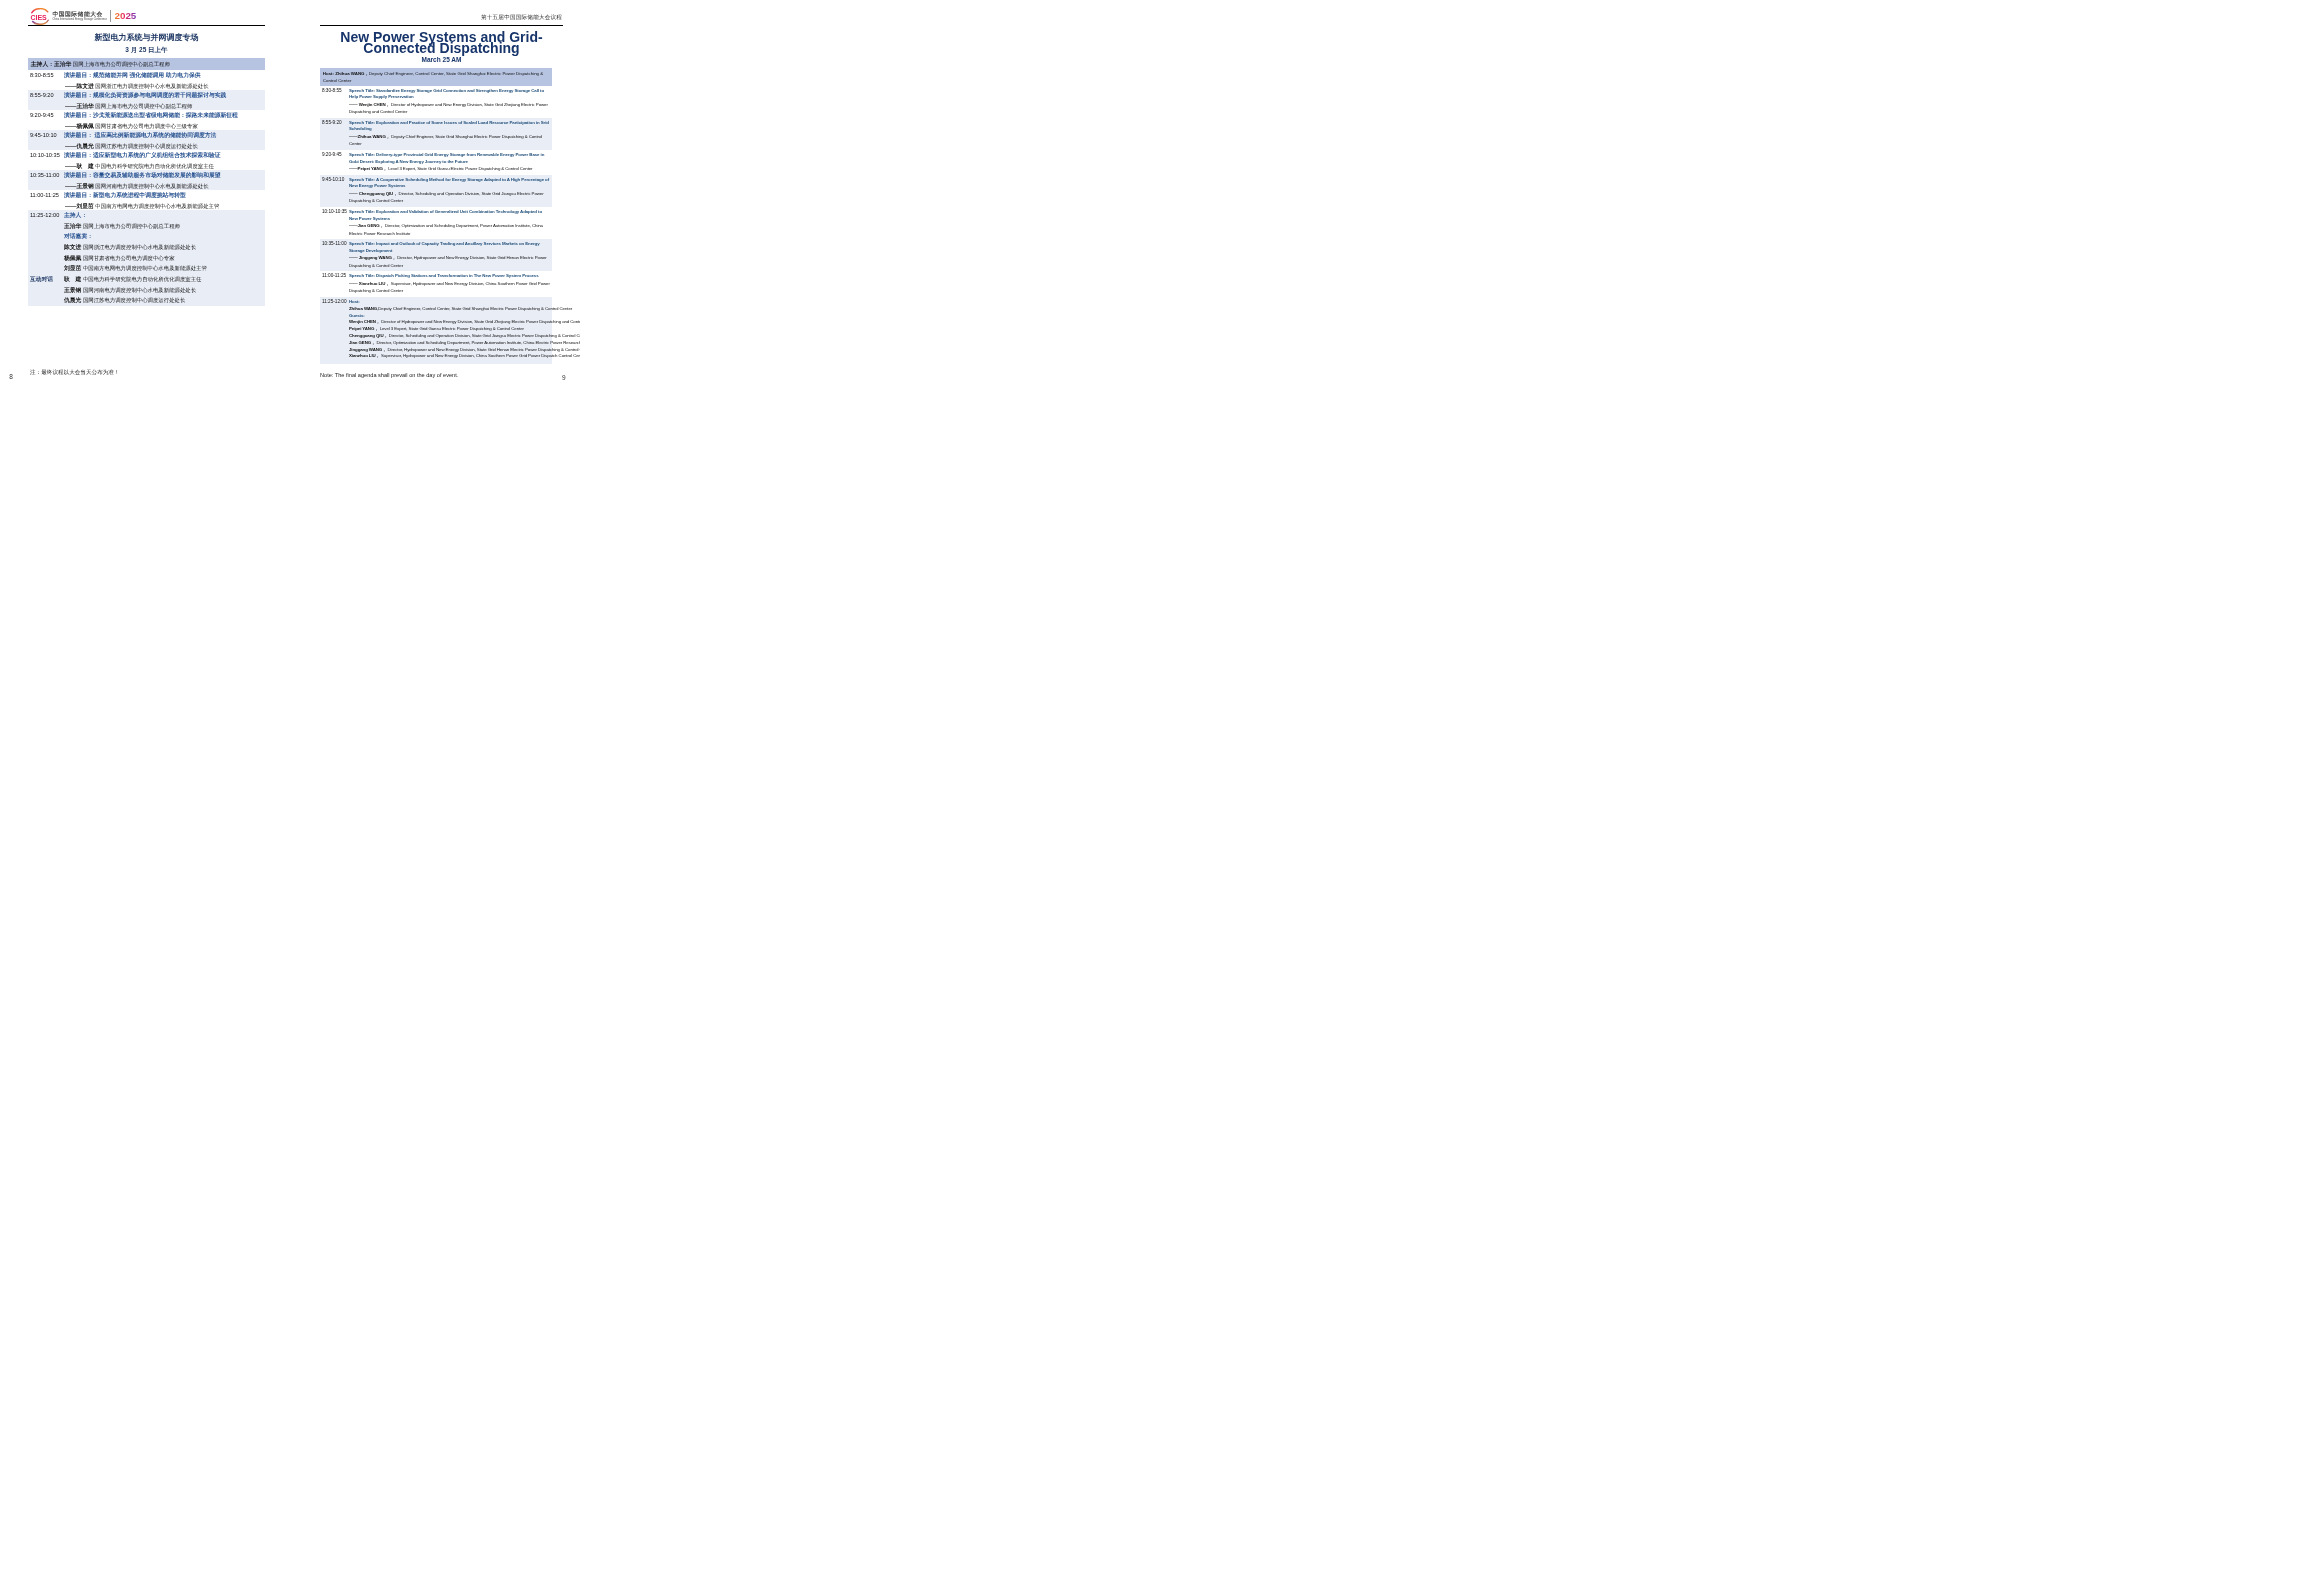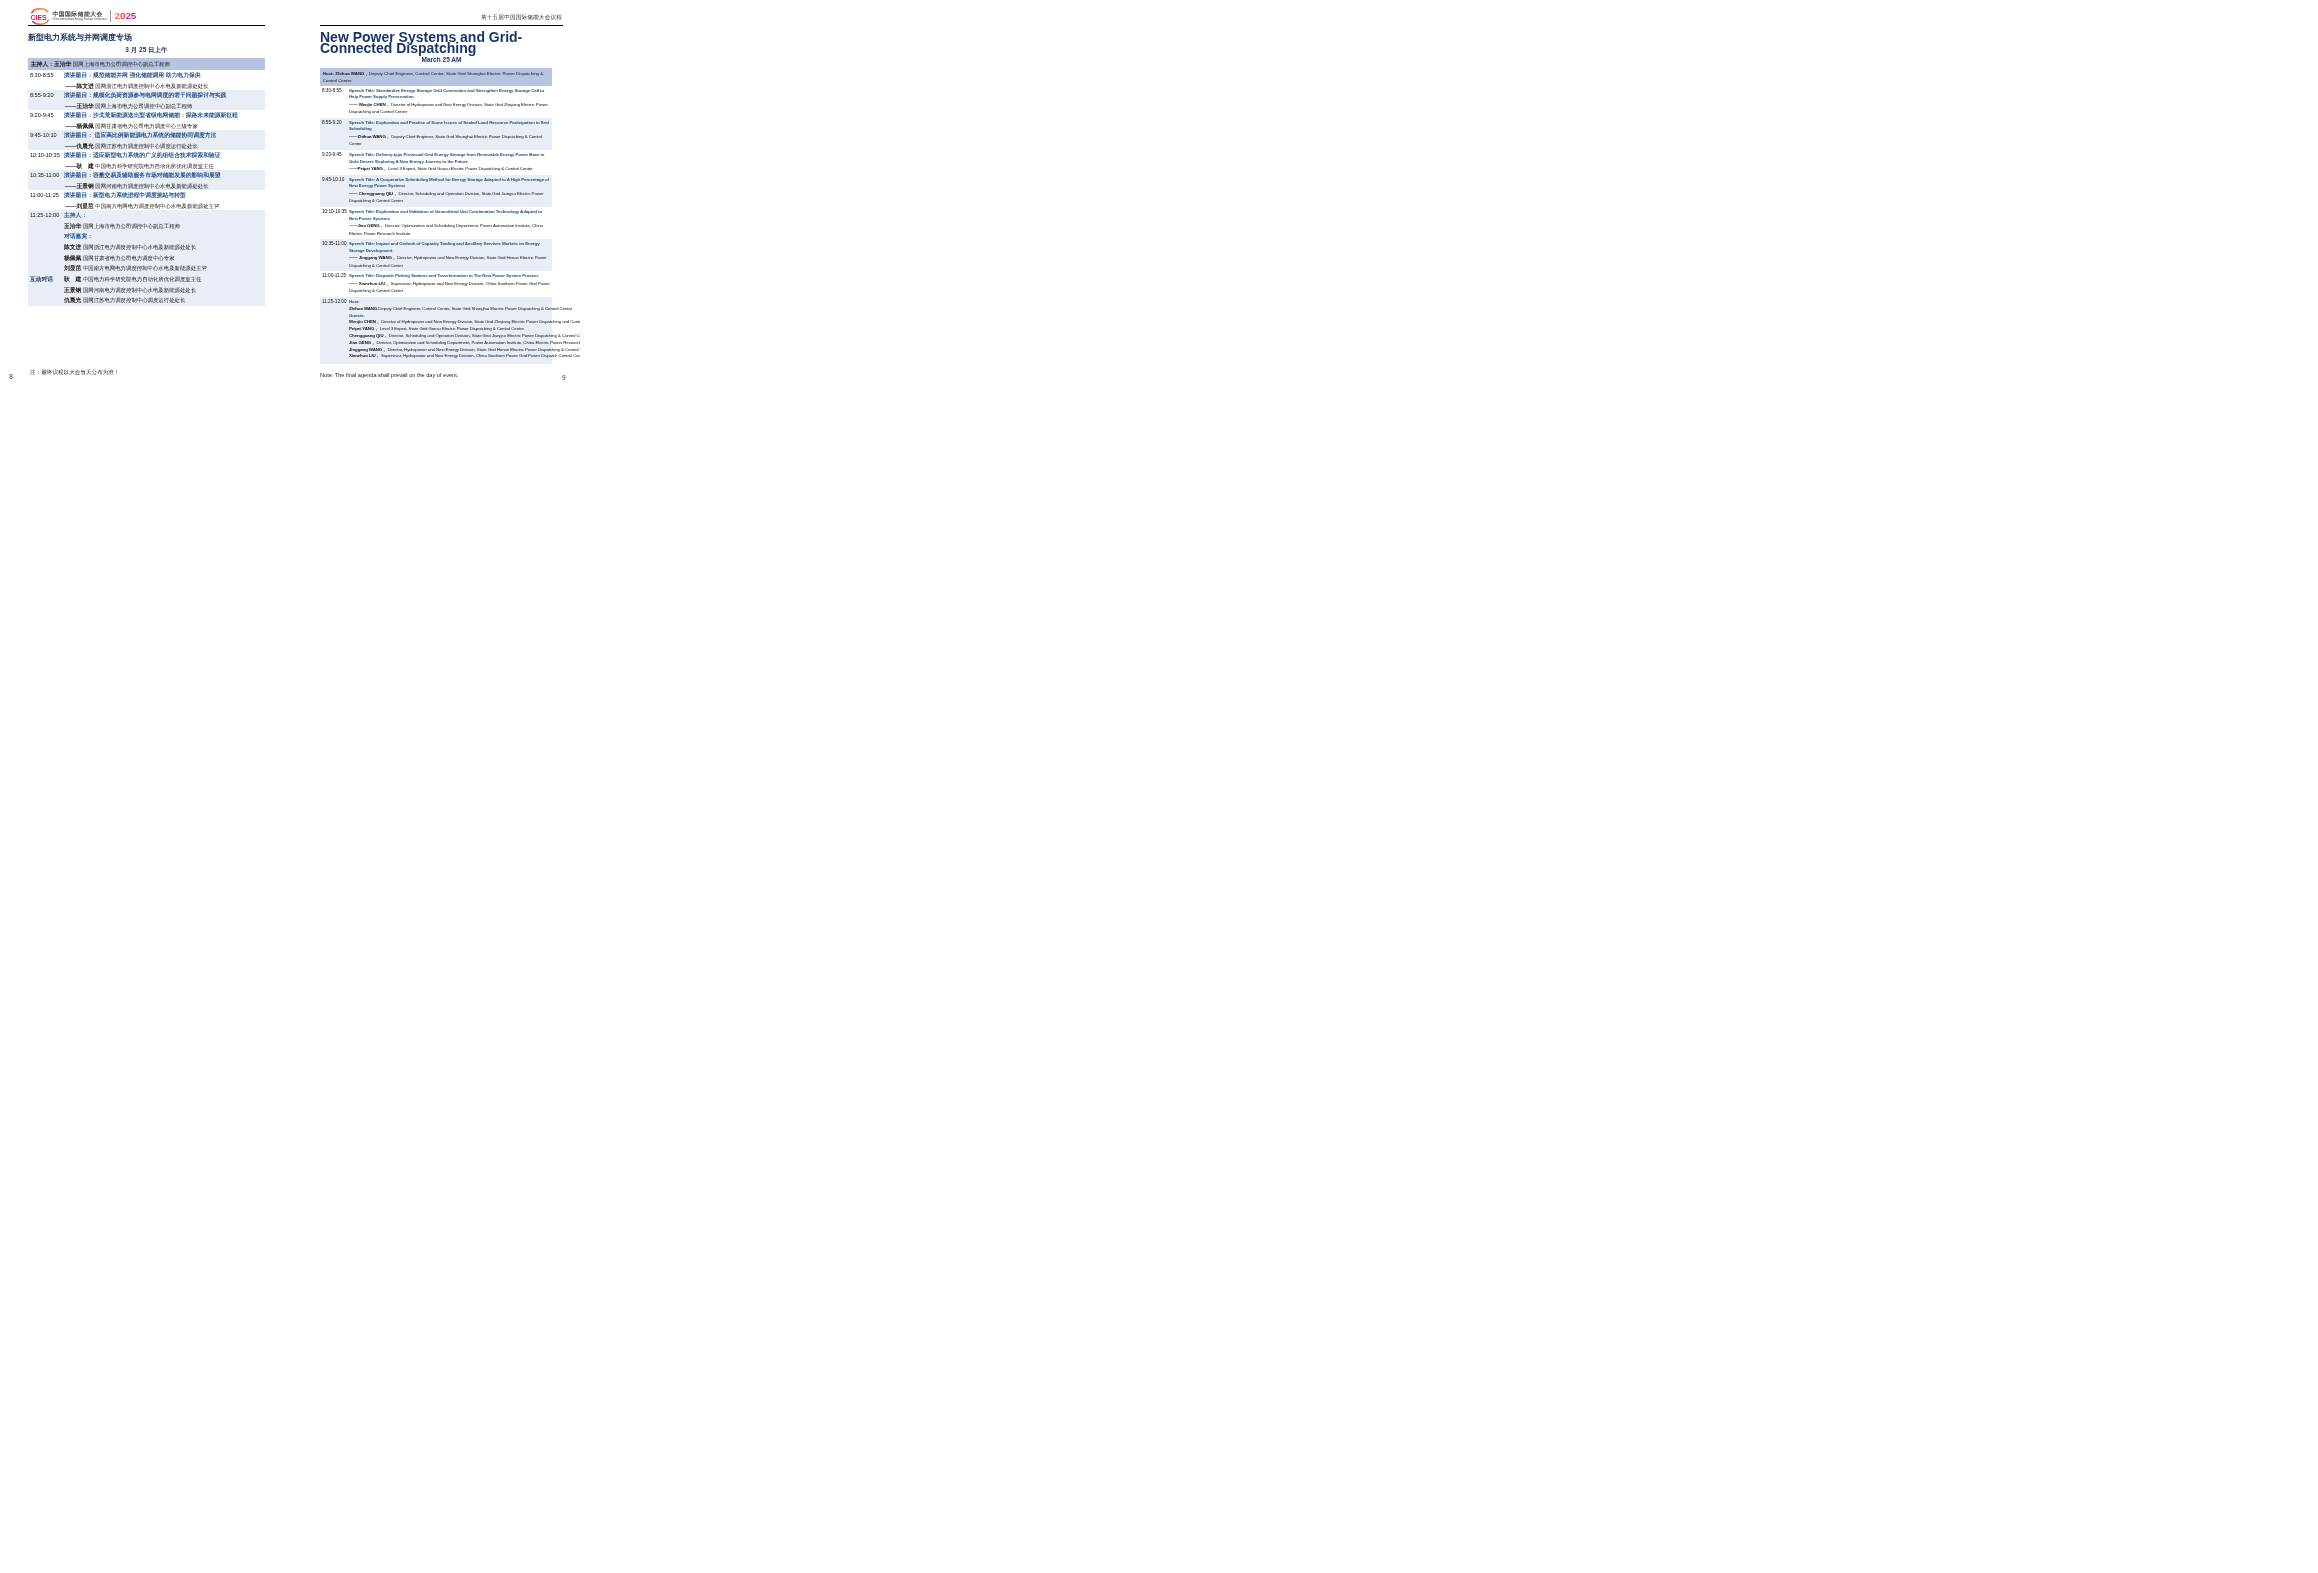--- a/index.html
+++ b/index.html
@@ -33,21 +33,21 @@
     font-size:9.8px; font-weight:bold; line-height:12px;
     background:linear-gradient(90deg,#f0862a 0%,#e8215d 45%,#7a3bb8 100%);
     -webkit-background-clip:text; background-clip:text;
     -webkit-text-fill-color:transparent; color:#c0399f;
   }
   .hdr-right-text{
     position:absolute; right:0.9px; top:14px; font-size:5.6px; color:#1c1c1c; letter-spacing:0.2px;
   }
 
   
-  .page-title{ font-weight:bold; color:var(--navy); margin-top:5.6px; font-size:8px; line-height:10.3px;}
+  .page-title{ text-align:center; font-weight:bold; color:var(--navy); margin-top:5.6px; font-size:8px; line-height:10.3px;}
   .page-right .page-title{color:var(--navy-en); font-size:14px; line-height:11.2px; margin-top:4.7px;}
   .page-subtitle{ text-align:center; font-weight:bold; color:var(--navy); margin-top:2.8px; font-size:6.5px; line-height:8.4px;}
   .page-right .page-subtitle{color:var(--navy-en); margin-top:1.9px;}
 
   
   .agenda{margin-top:3.7px; width:237px;}
   .page-right .agenda{width:232px;}
   .band{background:var(--band); padding:1.9px 2.8px; line-height:8.4px; font-size:5.8px;}
   .band b{font-weight:bold;}
   .band .band-affil{font-size:5.4px; font-weight:normal;}

